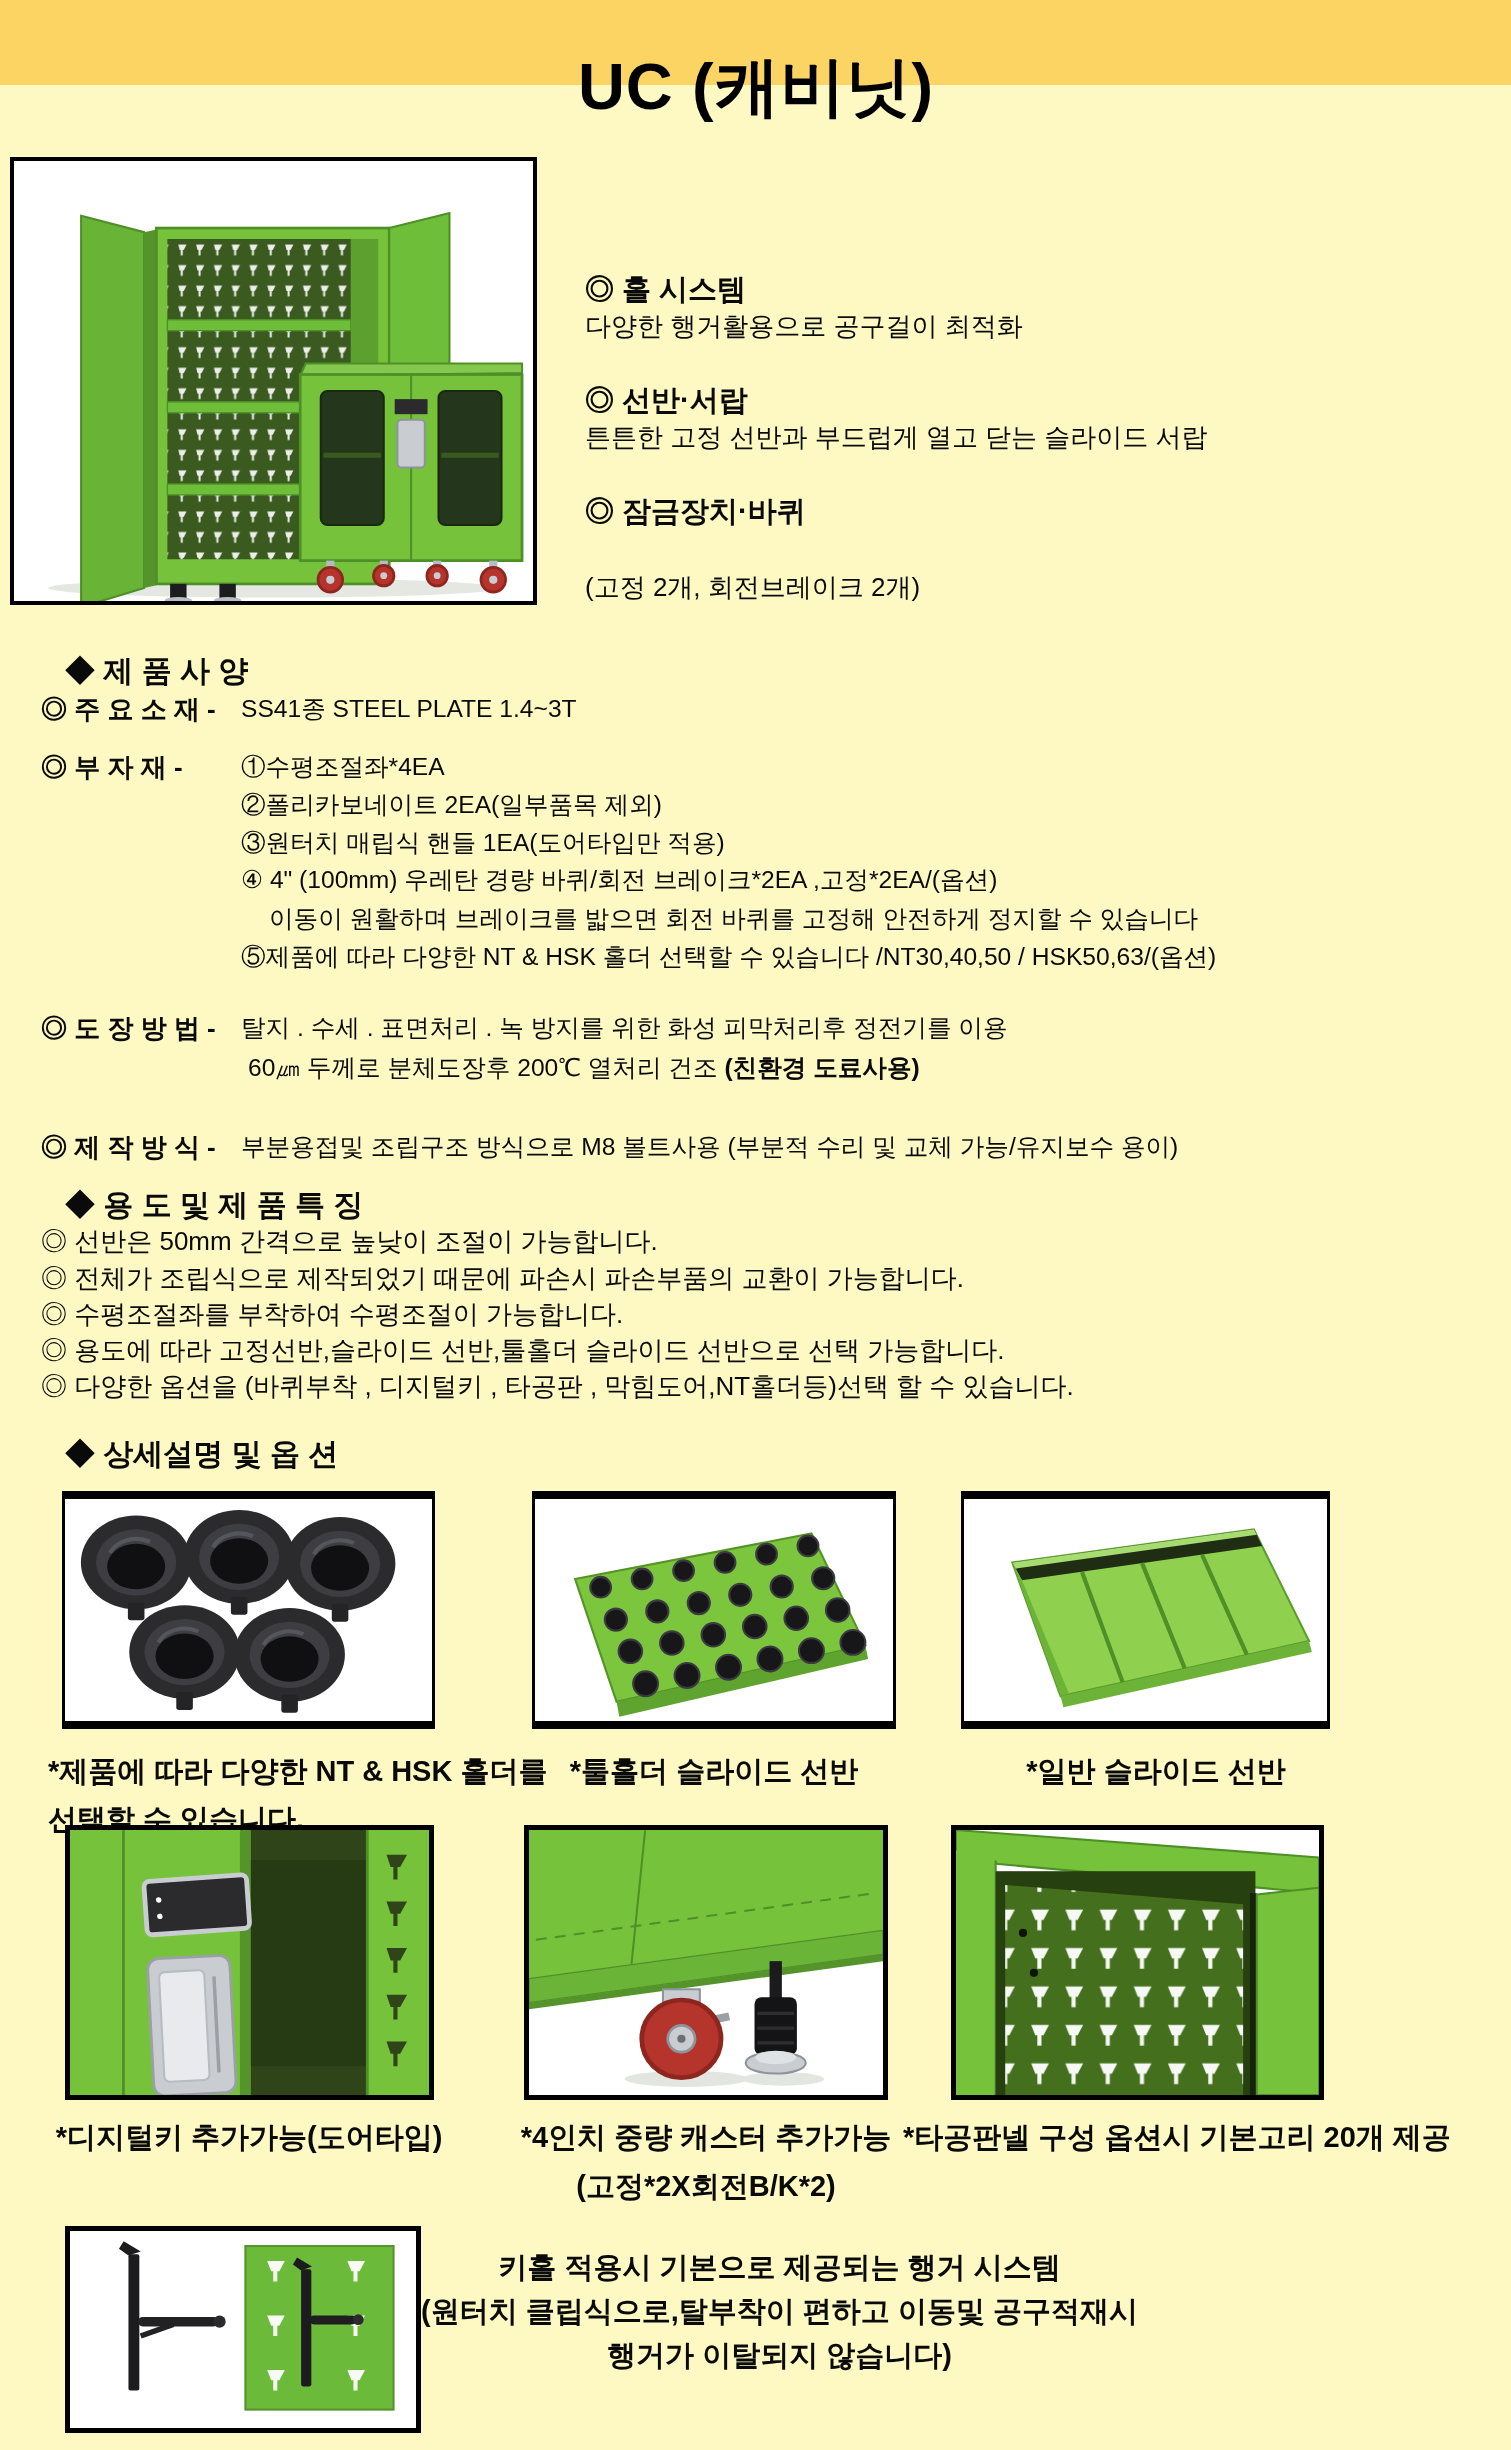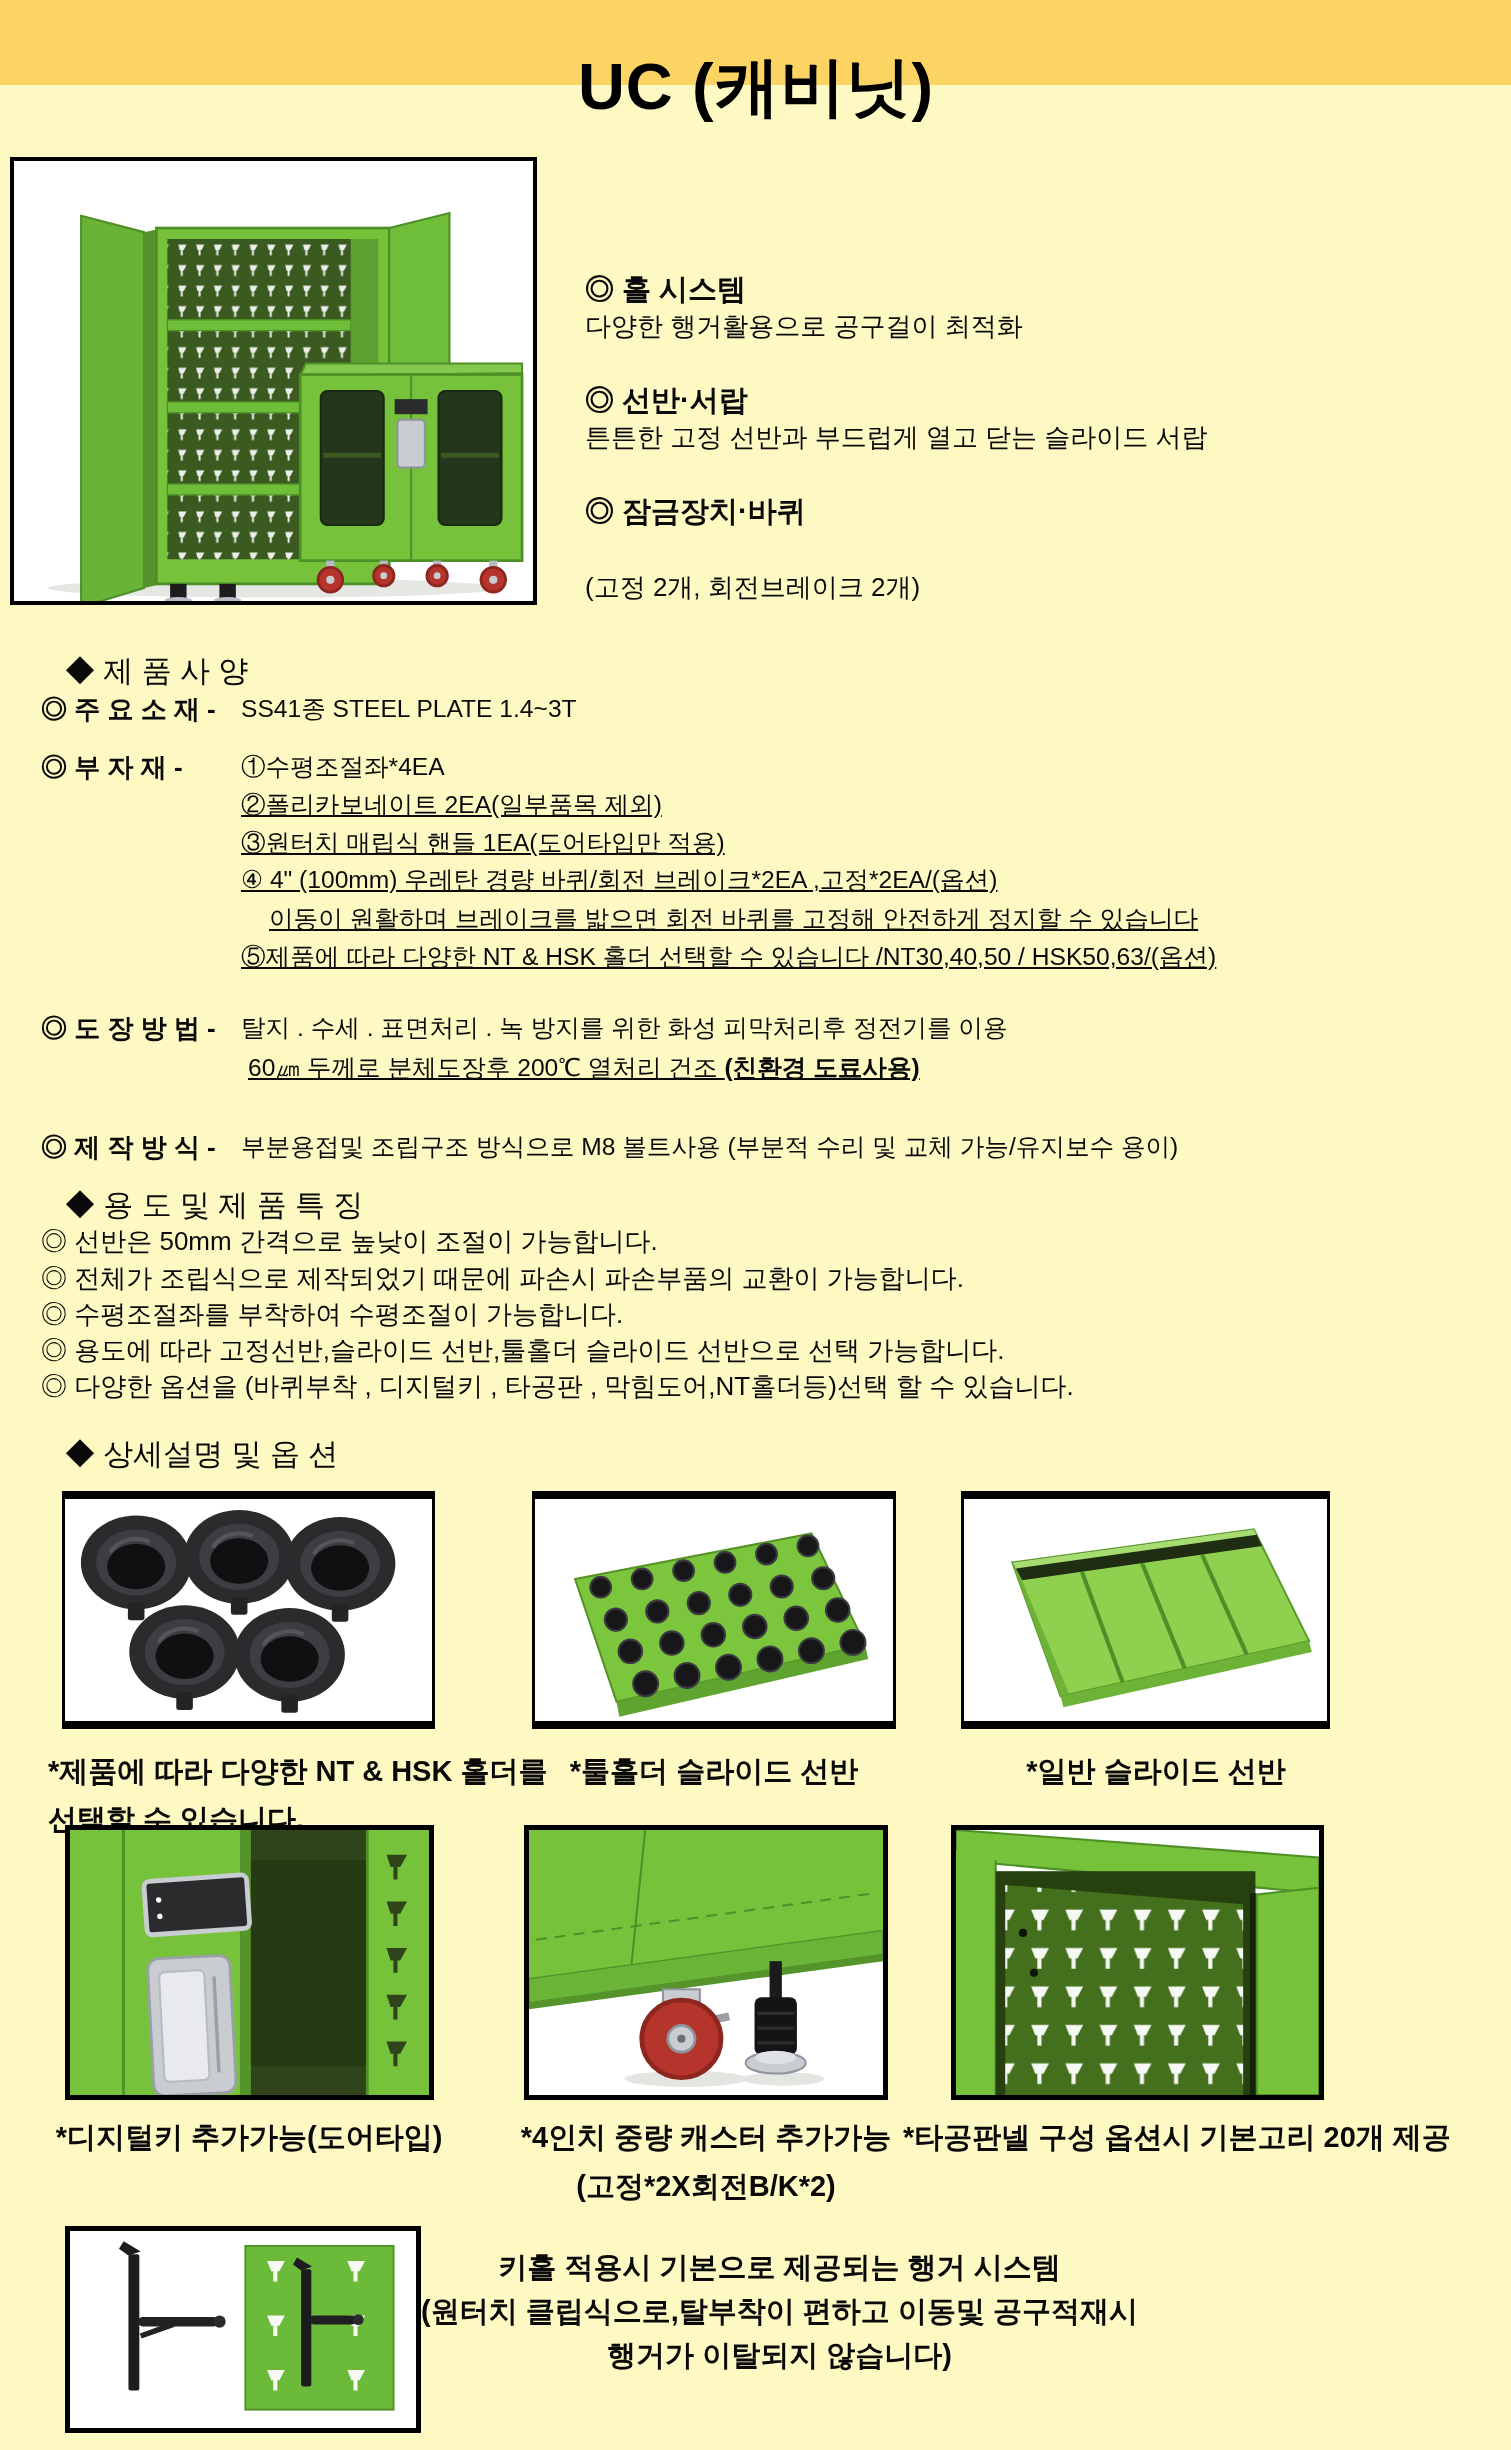--- a/index.html
+++ b/index.html
@@ -13,27 +13,27 @@
               font-size:65px;font-weight:900;letter-spacing:0.7px;color:#000;}
 
   
   .hero-box{left:10.3px;top:157px;width:527px;height:448px;border:4.1px solid #000;background:#fff;box-sizing:border-box;}
 
   
   .feat-h{left:585px;font-size:29px;font-weight:700;white-space:nowrap;}
   .feat-t{left:585px;font-size:26px;font-weight:400;white-space:nowrap;}
 
   
-  .sec-title{left:65px;font-size:30px;font-weight:400;white-space:nowrap;}
+  .sec-title{left:65px;font-size:30px;font-weight:700;white-space:nowrap;}
 
   
   .spec-row{left:41px;white-space:nowrap;}
   .spec-label{display:inline-block;width:200px;font-size:26px;font-weight:700;vertical-align:top;}
   .spec-value{font-size:24.6px;font-weight:400;}
-  .spec-item{left:241px;font-size:24.6px;font-weight:400;white-space:nowrap;text-decoration:underline;}
+  .spec-item{left:241px;font-size:24.6px;font-weight:400;white-space:nowrap;}
   .spec-item-indent{left:269px;}
   .bold{font-weight:700;}
 
   .usage-line{left:41px;font-size:26px;font-weight:400;white-space:nowrap;}
 
   
   .opt-box{border:3.4px solid #000;border-top-width:8.2px;border-bottom-width:8.2px;background:#fff;box-sizing:border-box;}
   .opt-box2{border:5.5px solid #000;background:#fff;box-sizing:border-box;}
   .caption{font-size:29px;font-weight:700;text-align:center;white-space:nowrap;}
   .caption-left{text-align:right;}

